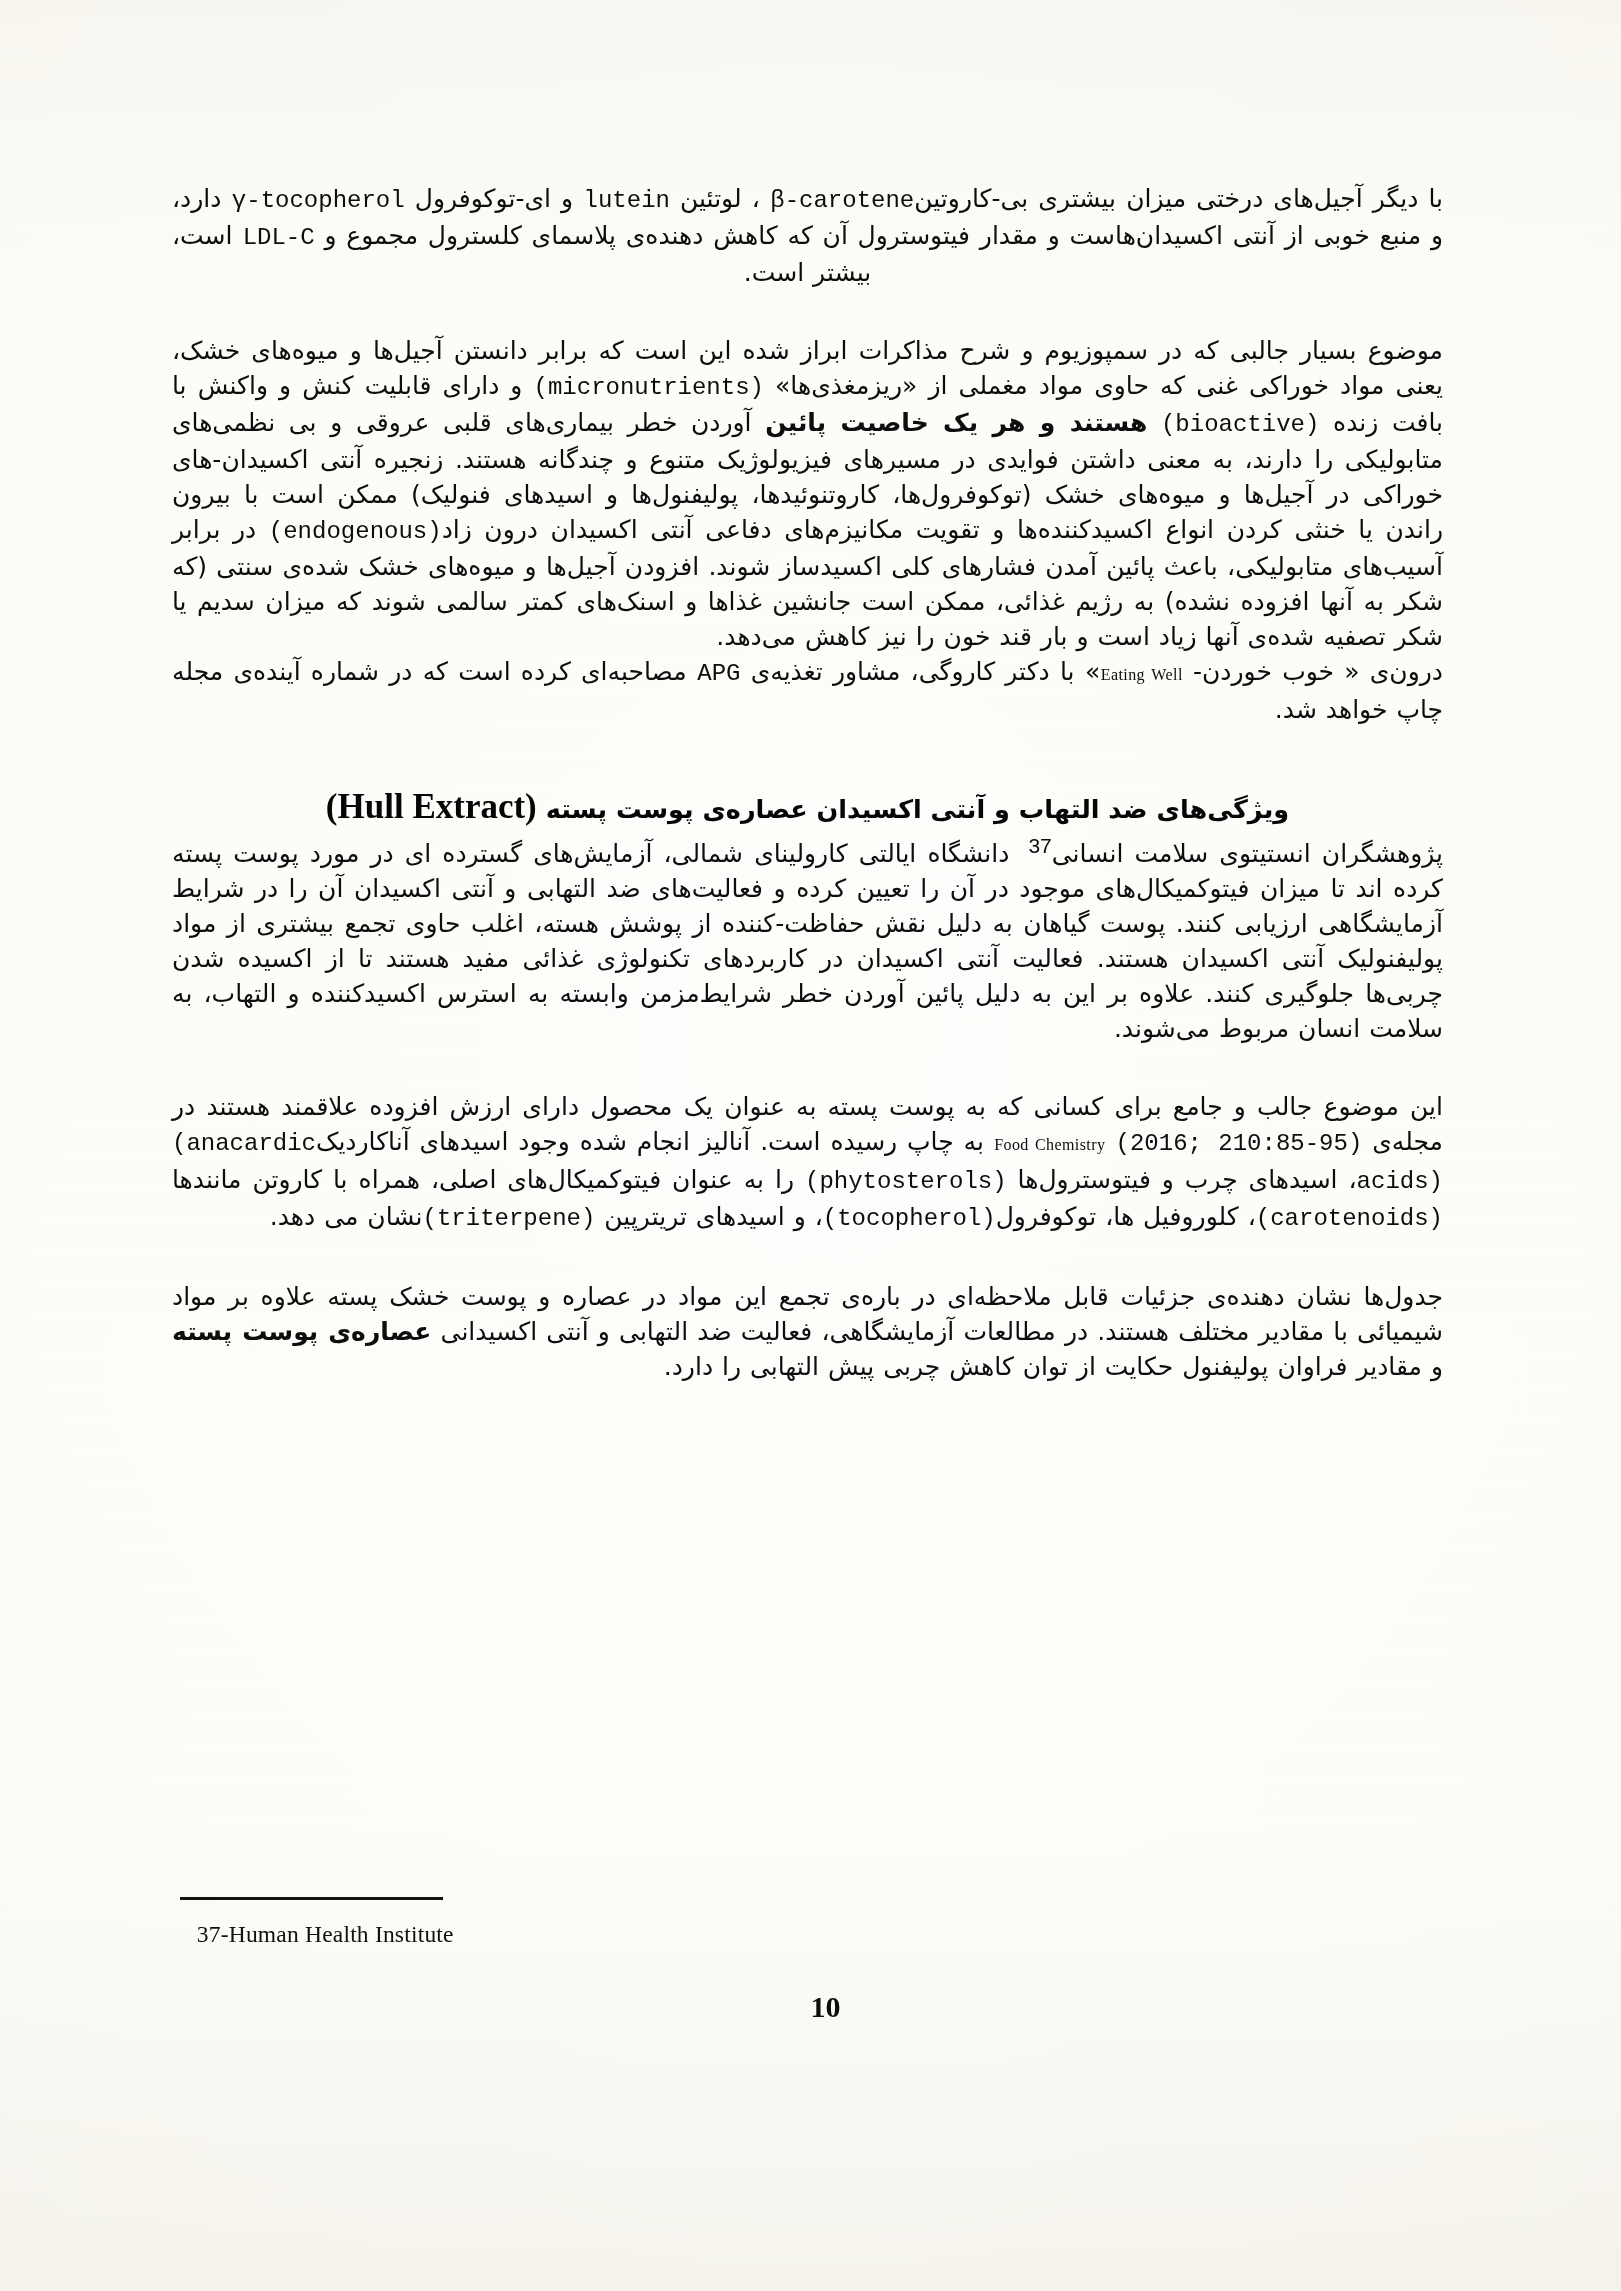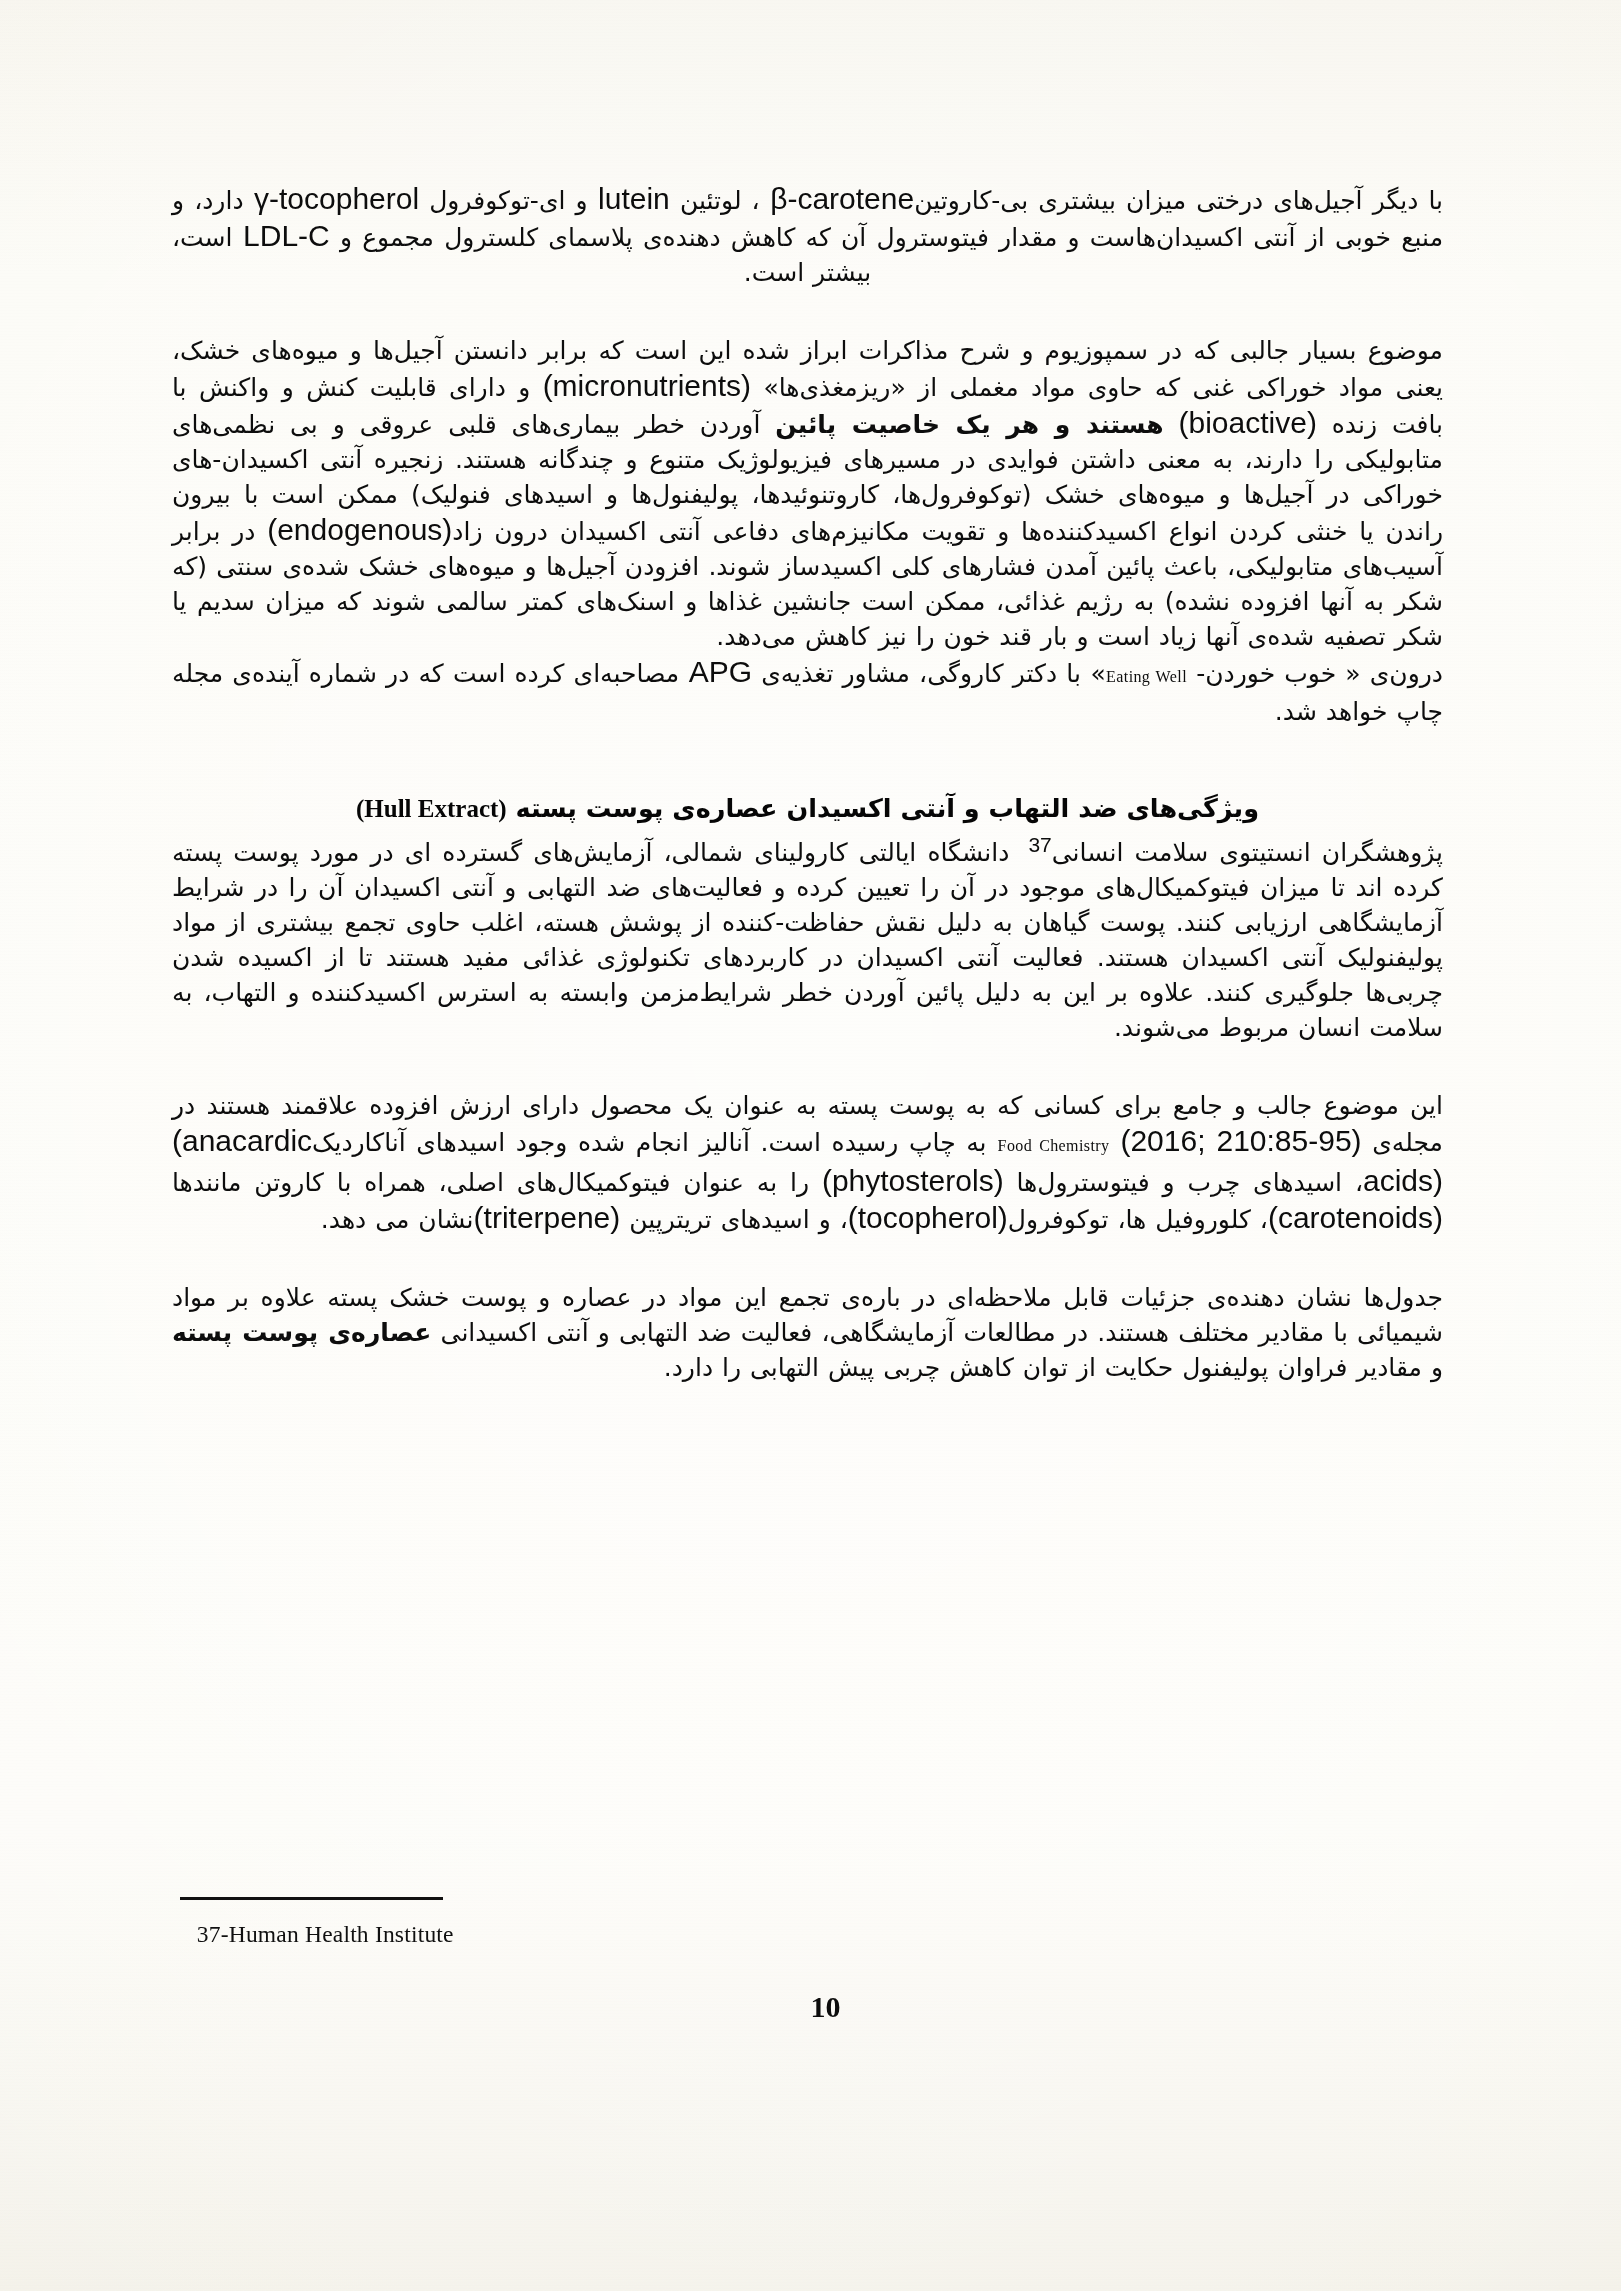--- a/index.html
+++ b/index.html
@@ -50,24 +50,24 @@
     letter-spacing: 0.4px;
     word-spacing: 1px;
     -webkit-font-smoothing: none;
   }
   .para.last-right { text-align-last: right; }
   .para.last-center { text-align-last: center; }
   .gap-md { height: 43px; }
   .gap-lg { height: 61px; }
 
   .lat {
-    font-family: Liberation Sans, sans-serif;
+    font-family: Liberation Mono, monospace;
     direction: ltr;
     unicode-bidi: embed;
-    font-size: 30px;
+    font-size: 24px;
     letter-spacing: 0;
   }
   .lat-it {
     font-family: "Liberation Serif", "DejaVu Serif", serif;
     direction: ltr;
     unicode-bidi: embed;
     font-size: 16px;
   }
   .bold-head {
     font-family: "DejaVu Sans", "Liberation Sans", sans-serif;
@@ -76,21 +76,21 @@
     line-height: 37px;
     color: #060606;
     direction: rtl;
     text-align: center;
     margin: 0;
     letter-spacing: 0.2px;
   }
   .bold-head .lat {
     font-family: "Liberation Serif", "DejaVu Serif", serif;
     font-weight: bold;
-    font-size: 25px;
+    font-size: 35px;
   }
   b.inl {
     font-weight: bold;
   }
   sup.fn {
     font-size: 21px;
     vertical-align: super;
     font-family: Liberation Sans, sans-serif;
     direction: ltr;
     unicode-bidi: embed;

